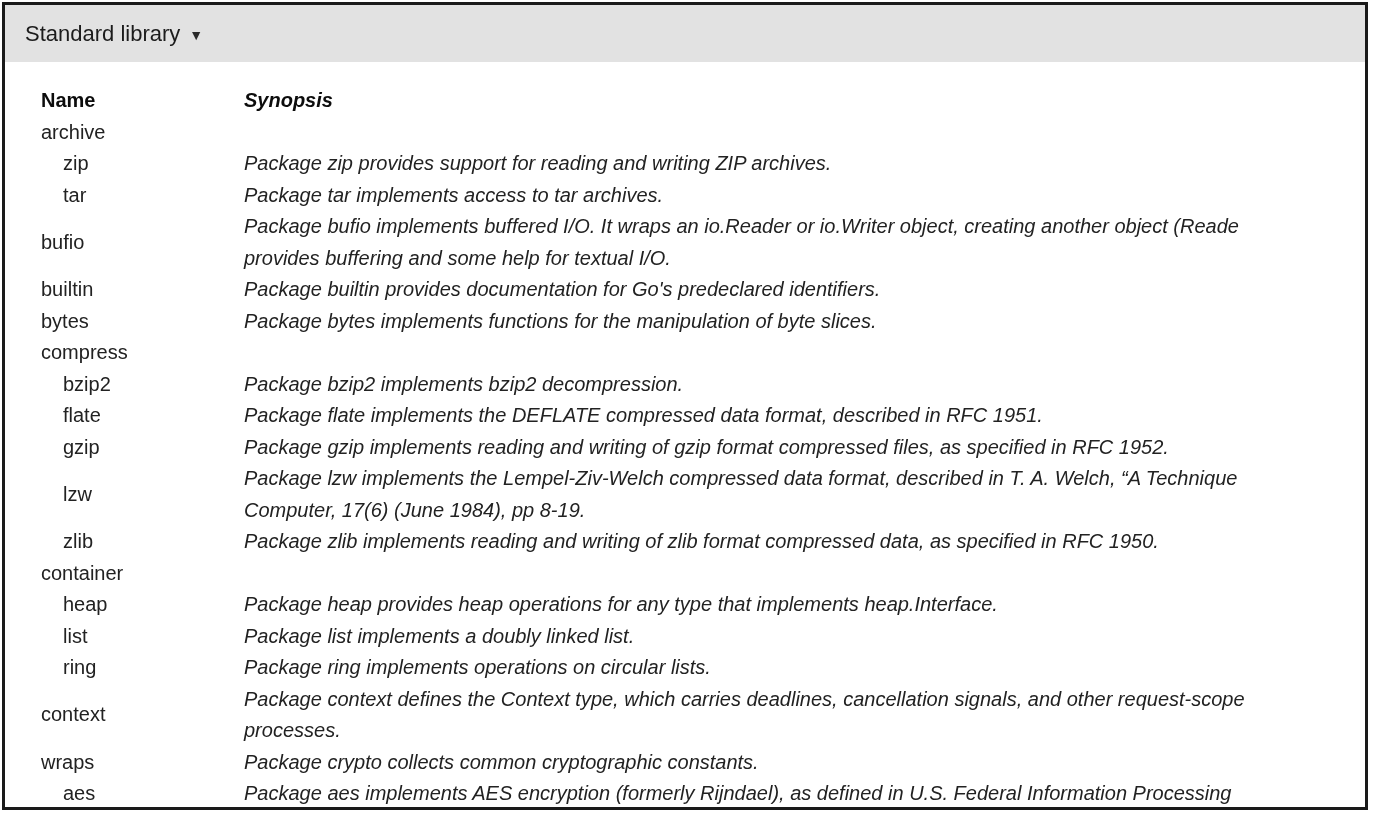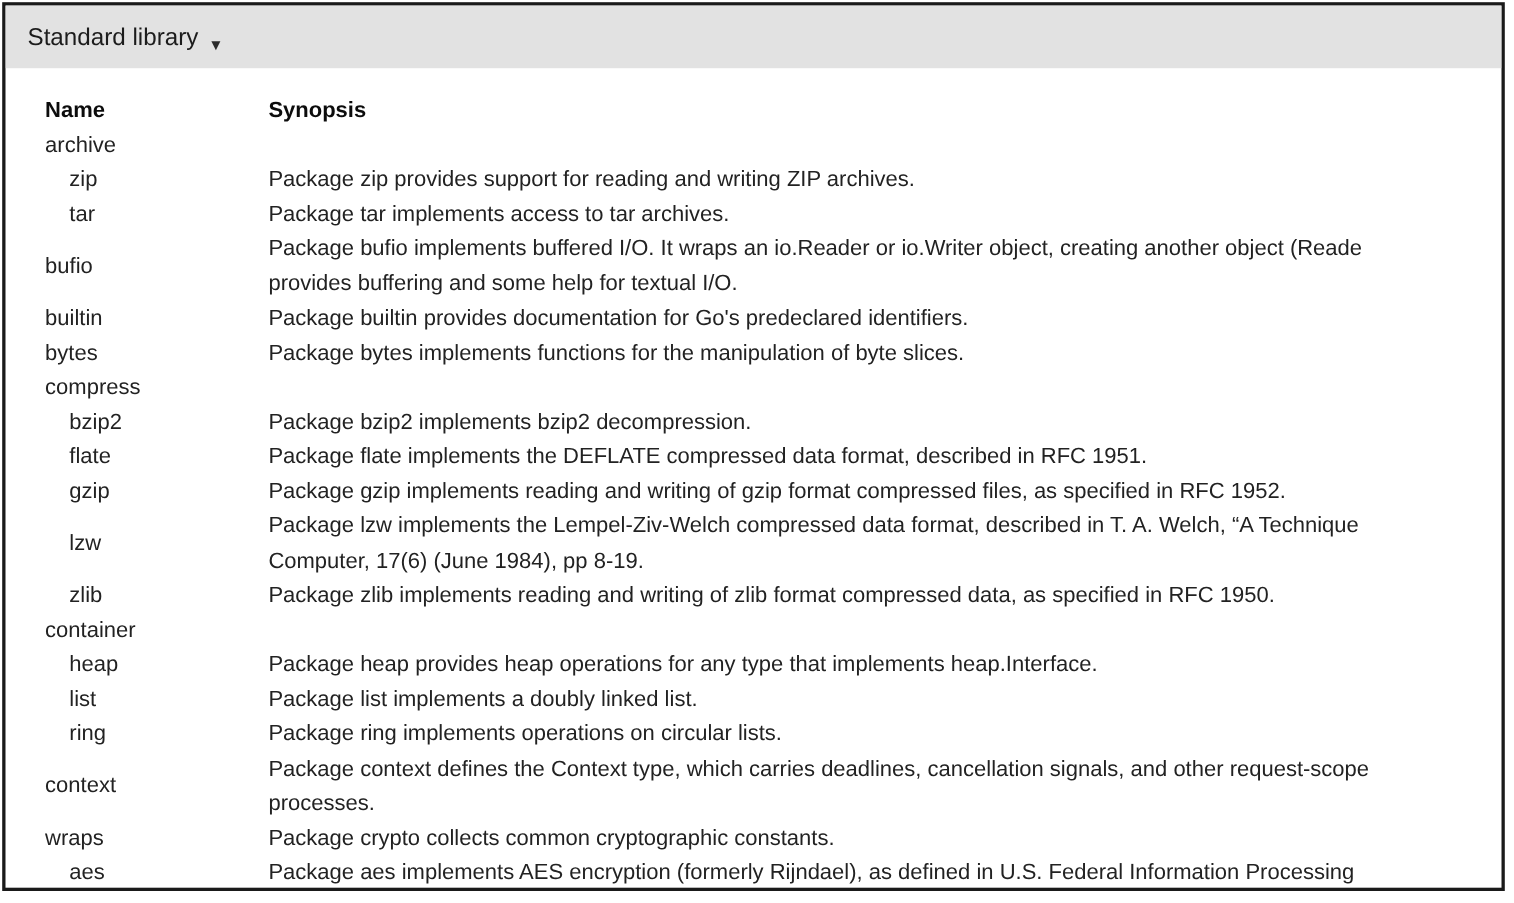--- a/index.html
+++ b/index.html
@@ -21,21 +21,21 @@
   }
   .topbar {
     height: 57px;
     background: #e2e2e2;
     display: flex;
     align-items: center;
     padding-left: 20px;
   }
   .topbar-toggle {
     display: flex;
-    align-items: flex-end;
+    align-items: center;
     cursor: pointer;
   }
   .topbar-title {
     font-size: 22px;
     color: #1c1c1c;
   }
   .caret {
     font-size: 14px;
     color: #2a2a2a;
     margin-left: 9px;
@@ -57,20 +57,21 @@
     flex: 0 0 203px;
     width: 203px;
     box-sizing: border-box;
     white-space: pre;
   }
   .cell-name.indent { padding-left: 22px; }
   .cell-synopsis {
     flex: 1 1 auto;
     white-space: pre;
     min-width: 0;
+    font-style: italic;
   }
   .hdr .cell-name, .hdr .cell-synopsis {
     font-weight: bold;
     color: #0c0c0c;
   }
 </style>
 </head>
 <body>
 
 <div class="frame">

